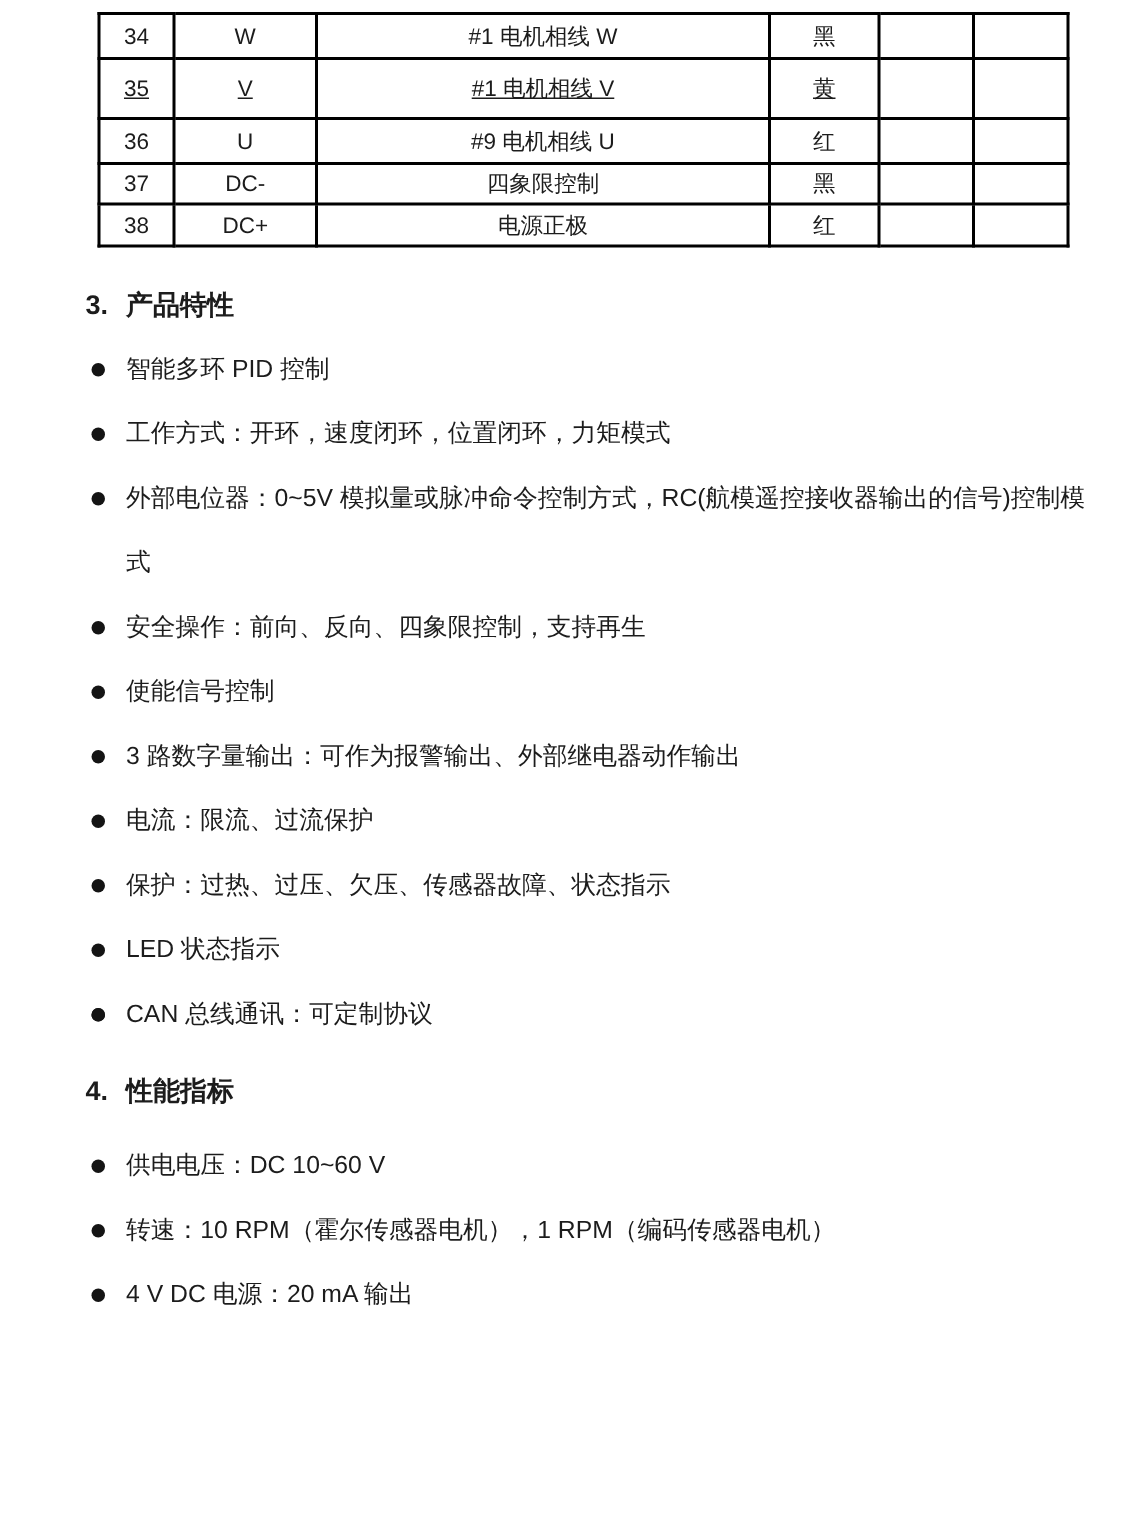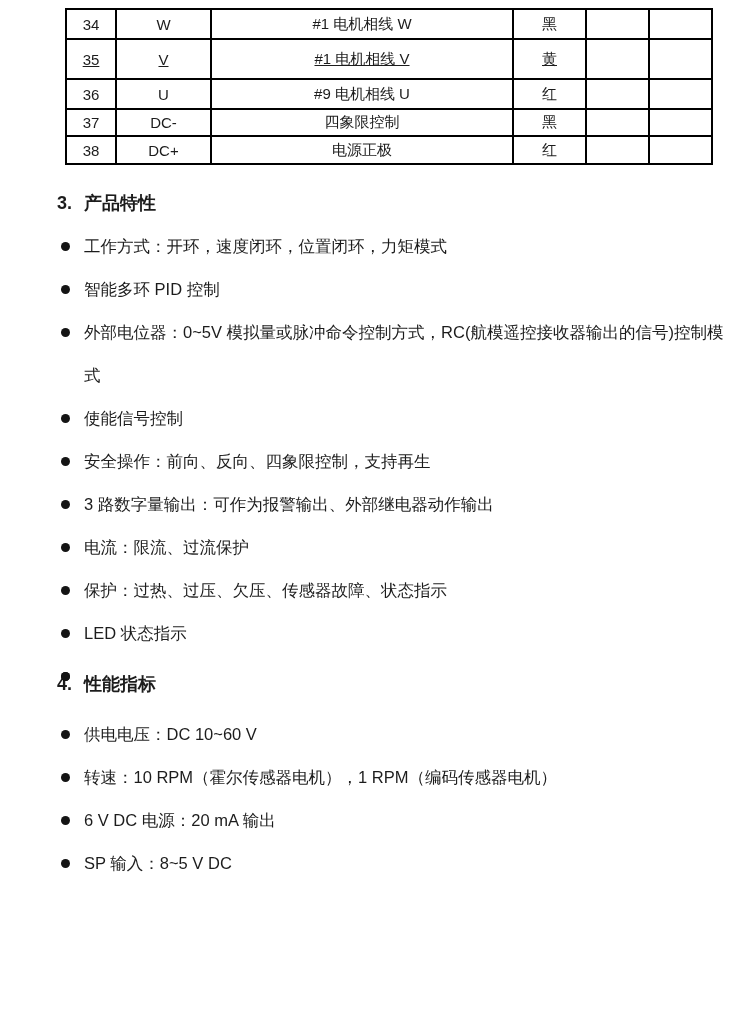--- a/index.html
+++ b/index.html
@@ -125,38 +125,38 @@
       </tr>
     </tbody>
   </table>
 
   <h2 class="sec" id="sec3-heading">
     <span class="sec-num">3.</span>
     <span class="sec-title">产品特性</span>
   </h2>
 
   <ul class="bullets">
+    <li class="bullet-item"><span class="dot"></span><span class="wrap-text">智能多环 PID 控制</span></li>
     <li class="bullet-item"><span class="dot"></span><span class="wrap-text">工作方式：开环，速度闭环，位置闭环，力矩模式</span></li>
-    <li class="bullet-item"><span class="dot"></span><span class="wrap-text">智能多环 PID 控制</span></li>
     <li class="bullet-item"><span class="dot"></span><span class="wrap-text">外部电位器：0~5V 模拟量或脉冲命令控制方式，RC(航模遥控接收器输出的信号)控制模式</span></li>
+    <li class="bullet-item"><span class="dot"></span><span class="wrap-text">安全操作：前向、反向、四象限控制，支持再生</span></li>
     <li class="bullet-item"><span class="dot"></span><span class="wrap-text">使能信号控制</span></li>
-    <li class="bullet-item"><span class="dot"></span><span class="wrap-text">安全操作：前向、反向、四象限控制，支持再生</span></li>
     <li class="bullet-item"><span class="dot"></span><span class="wrap-text">3 路数字量输出：可作为报警输出、外部继电器动作输出</span></li>
     <li class="bullet-item"><span class="dot"></span><span class="wrap-text">电流：限流、过流保护</span></li>
     <li class="bullet-item"><span class="dot"></span><span class="wrap-text">保护：过热、过压、欠压、传感器故障、状态指示</span></li>
     <li class="bullet-item"><span class="dot"></span><span class="wrap-text">LED 状态指示</span></li>
     <li class="bullet-item"><span class="dot"></span></li>
-    <li class="bullet-item"><span class="dot"></span></li>
+    <li class="bullet-item"><span class="dot"></span><span class="wrap-text">CAN 总线通讯：可定制协议</span></li>
   </ul>
 
   <h2 class="sec" id="sec4-heading">
     <span class="sec-num">4.</span>
     <span class="sec-title">性能指标</span>
   </h2>
 
   <ul class="bullets" style="margin-top:15px">
     <li class="bullet-item"><span class="dot"></span><span class="wrap-text">供电电压：DC 10~60 V</span></li>
     <li class="bullet-item"><span class="dot"></span><span class="wrap-text">转速：10 RPM（霍尔传感器电机），1 RPM（编码传感器电机）</span></li>
-    <li class="bullet-item"><span class="dot"></span><span class="wrap-text">6 V DC 电源：20 mA 输出</span></li>
+    <li class="bullet-item"><span class="dot"></span><span class="wrap-text">4 V DC 电源：20 mA 输出</span></li>
     <li class="bullet-item"><span class="dot"></span><span class="wrap-text">SP 输入：8~5 V DC</span></li>
   </ul>
 
 </div>
 
 </body></html>

